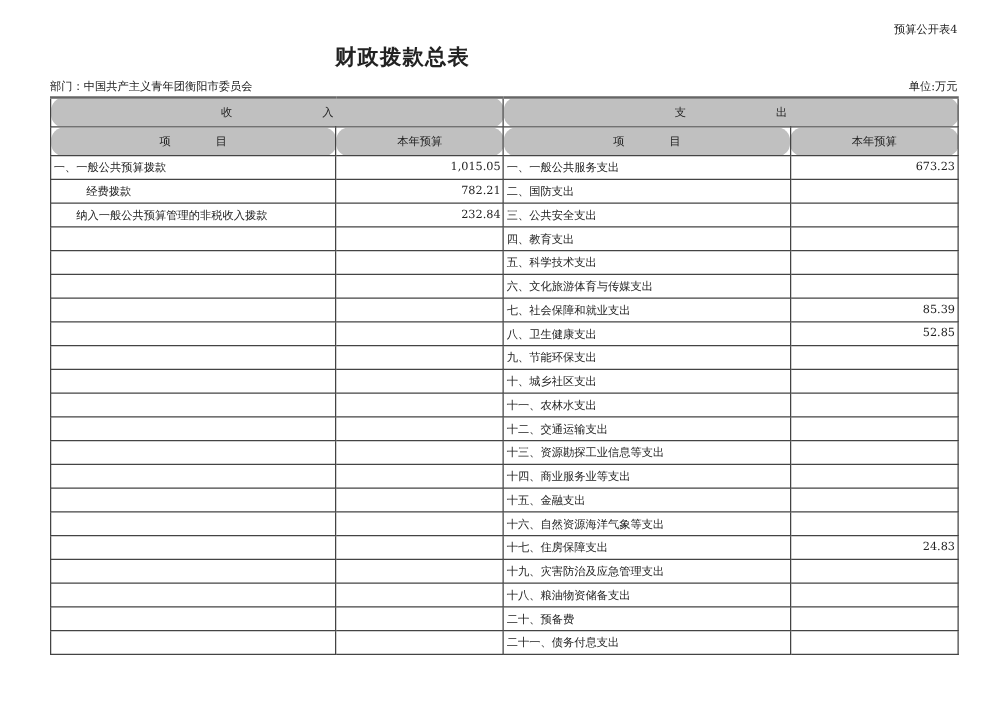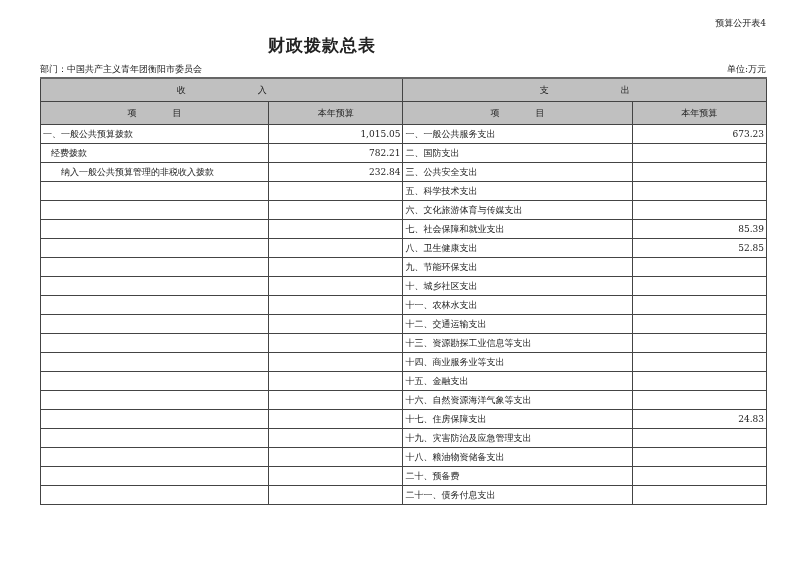--- a/index.html
+++ b/index.html
@@ -5,24 +5,24 @@
   html, body { margin:0; padding:0; background:#fff; }
   body { width:800px; height:565px; position:relative; overflow:hidden;
          font-family: "DejaVu Serif", "Liberation Serif", serif; color:#222; }
   .form-no { position:absolute; right:34px; top:17px; font-size:9px; }
   .title { position:absolute; left:0; width:644px; top:34px; text-align:center;
            font-family:"DejaVu Sans","Liberation Sans",sans-serif; font-size:17px; font-weight:bold; letter-spacing:1px; }
   .dept { position:absolute; left:40px; top:63px; font-size:9px; }
   .unit { position:absolute; right:34px; top:63px; font-size:9px; }
   table { position:absolute; left:40px; top:77px; width:727px; border-collapse:collapse; table-layout:fixed; }
   td { border:1px solid #444; height:18px; padding:0 2px; font-size:9px; white-space:nowrap; overflow:hidden; }
-  tr.h1 td, tr.h2 td { background:#c0c0c0; text-align:center; height:22px; }
+  tr.h1 td, tr.h2 td { background:#c0c0c0; text-align:center; height:22px;border-radius:10px; }
   tr.h1 td { border-top:2px solid #666; }
   td.num { text-align:right; }
-  td.indent1 { padding-left:10px; }
+  td.indent1 { padding-left:28px; }
   td.indent2 { padding-left:20px;font-family:Liberation Serif, serif; }
   .c1 { width:226px; } .c2 { width:133px; } .c3 { width:227px; } .c4 { width:133px; }
 </style>
 </head>
 <body>
 
 <div class="form-no">预算公开表4</div>
 <div class="title">财政拨款总表</div>
 <div class="dept">部门：中国共产主义青年团衡阳市委员会</div>
 <div class="unit">单位:万元</div>
@@ -54,20 +54,26 @@
       <tr>
         <td class="indent1">经费拨款</td>
         <td class="num">782.21</td>
         <td>二、国防支出</td>
         <td class="num"></td>
       </tr>
       <tr>
         <td class="indent2">纳入一般公共预算管理的非税收入拨款</td>
         <td class="num">232.84</td>
         <td>三、公共安全支出</td>
+        <td class="num"></td>
+      </tr>
+      <tr>
+        <td></td>
+        <td class="num"></td>
+        <td>四、教育支出</td>
         <td class="num"></td>
       </tr>
       <tr>
         <td></td>
         <td class="num"></td>
         <td>五、科学技术支出</td>
         <td class="num"></td>
       </tr>
       <tr>
         <td></td>

